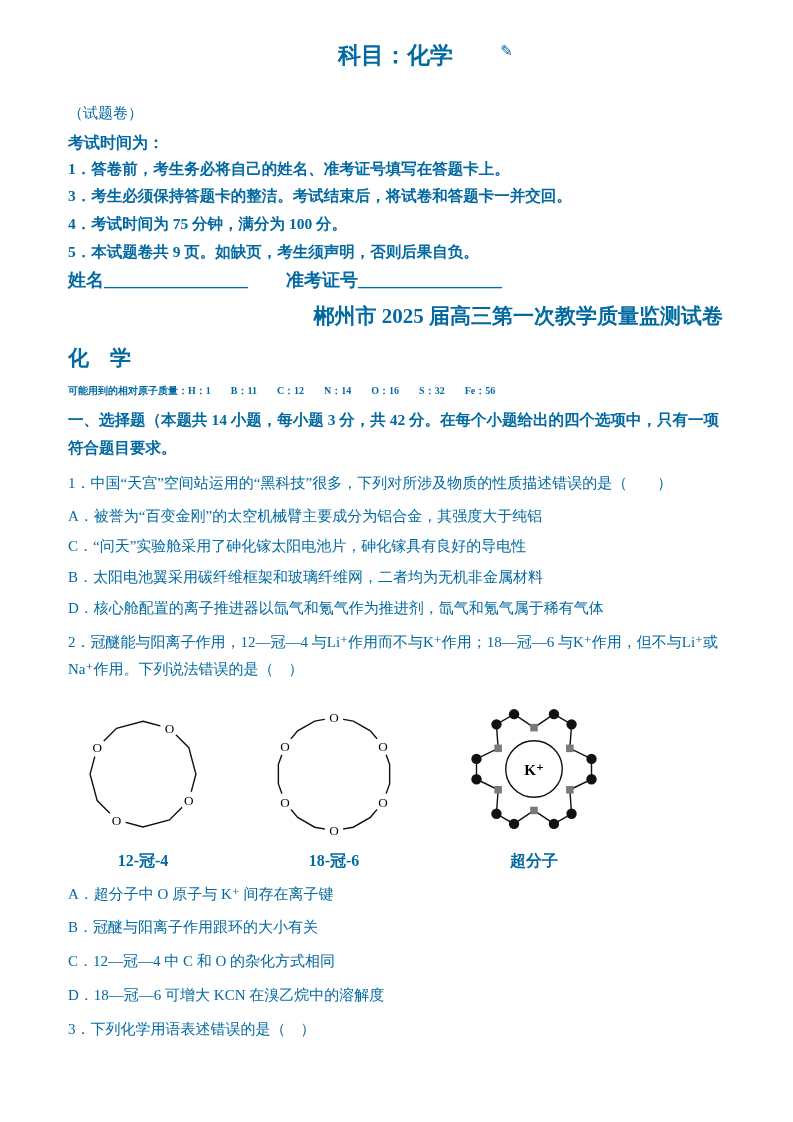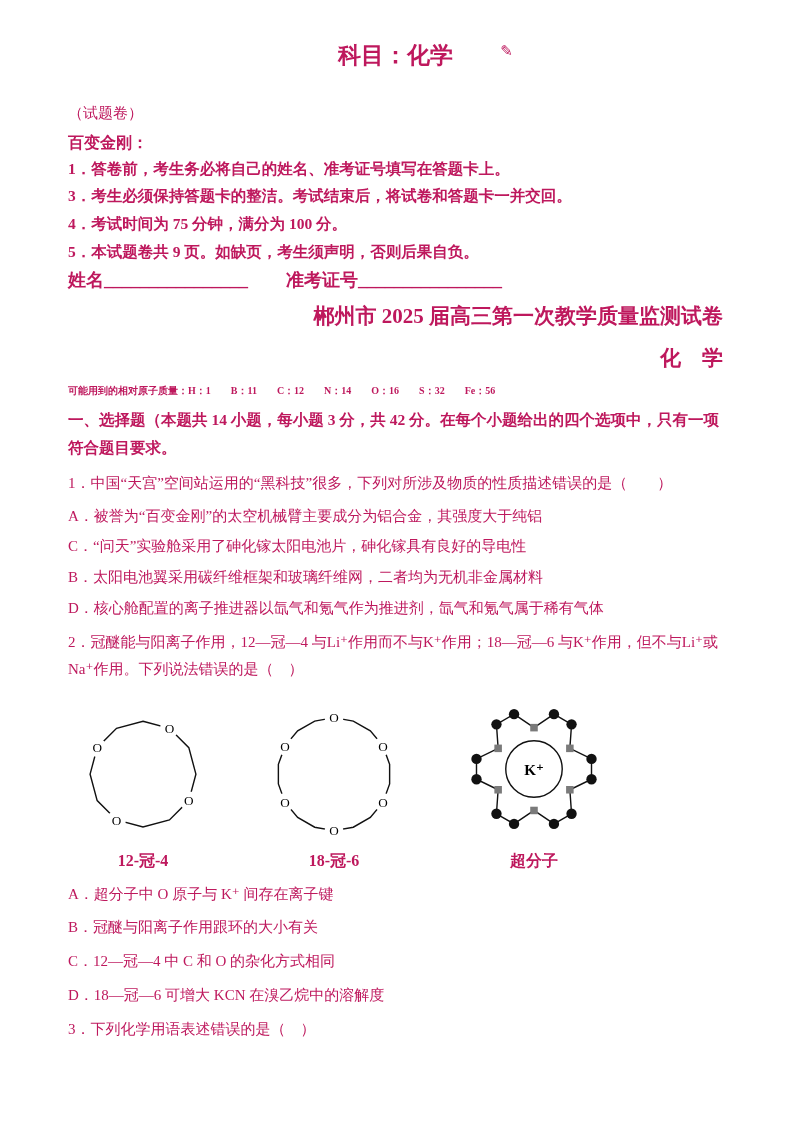--- a/index.html
+++ b/index.html
@@ -6,21 +6,21 @@
   .page {
     position: relative;
     width: 793px;
     height: 1122px;
     margin: 0 auto;
     background: #ffffff;
     box-sizing: border-box;
     padding: 42px 70px 0 68px;
     overflow: hidden;
     font-family: "Liberation Serif", "DejaVu Serif", serif;
-    color: #be185d;
+    color: #0369a1;
     font-size: 15px;
   }
   .doc-title {
     position: relative;
     text-align: center;
     font-size: 23px;
     font-weight: bold;
     line-height: 1.2;
   }
   .title-icon {
@@ -53,21 +53,21 @@
     margin-top: 4px;
   }
   .name-row .gap { display: inline-block; width: 38px; }
   .main-title {
     text-align: right;
     font-size: 21px;
     font-weight: bold;
     margin-top: 10px;
   }
   .subject-title {
-    text-align: right;
+    text-align: left;
     font-size: 21px;
     font-weight: bold;
     margin-top: 14px;
     margin-bottom: 12px;
   }
   .atomic-masses {
     font-weight: bold;
     font-size: 10px;
     white-space: pre-wrap;
     margin-top: 6px;
@@ -117,21 +117,21 @@
 
 <div class="page">
 
   <div class="doc-title">
     <span>科目：化学</span>
     <span class="title-icon">✎</span>
   </div>
 
   <div class="doc-subtitle">（试题卷）</div>
 
-  <div class="notice-heading">百变金刚：</div>
+  <div class="notice-heading">考试时间为：</div>
   <div class="notice-item">1．答卷前，考生务必将自己的姓名、准考证号填写在答题卡上。</div>
   <div class="notice-item">3．考生必须保持答题卡的整洁。考试结束后，将试卷和答题卡一并交回。</div>
   <div class="notice-item">4．考试时间为 75 分钟，满分为 100 分。</div>
   <div class="notice-item">5．本试题卷共 9 页。如缺页，考生须声明，否则后果自负。</div>
 
   <div class="name-row">
     <span>姓名</span><span>________________</span><span class="gap"></span><span>准考证号</span><span>________________</span>
   </div>
 
   <div class="main-title">郴州市 2025 届高三第一次教学质量监测试卷</div>

